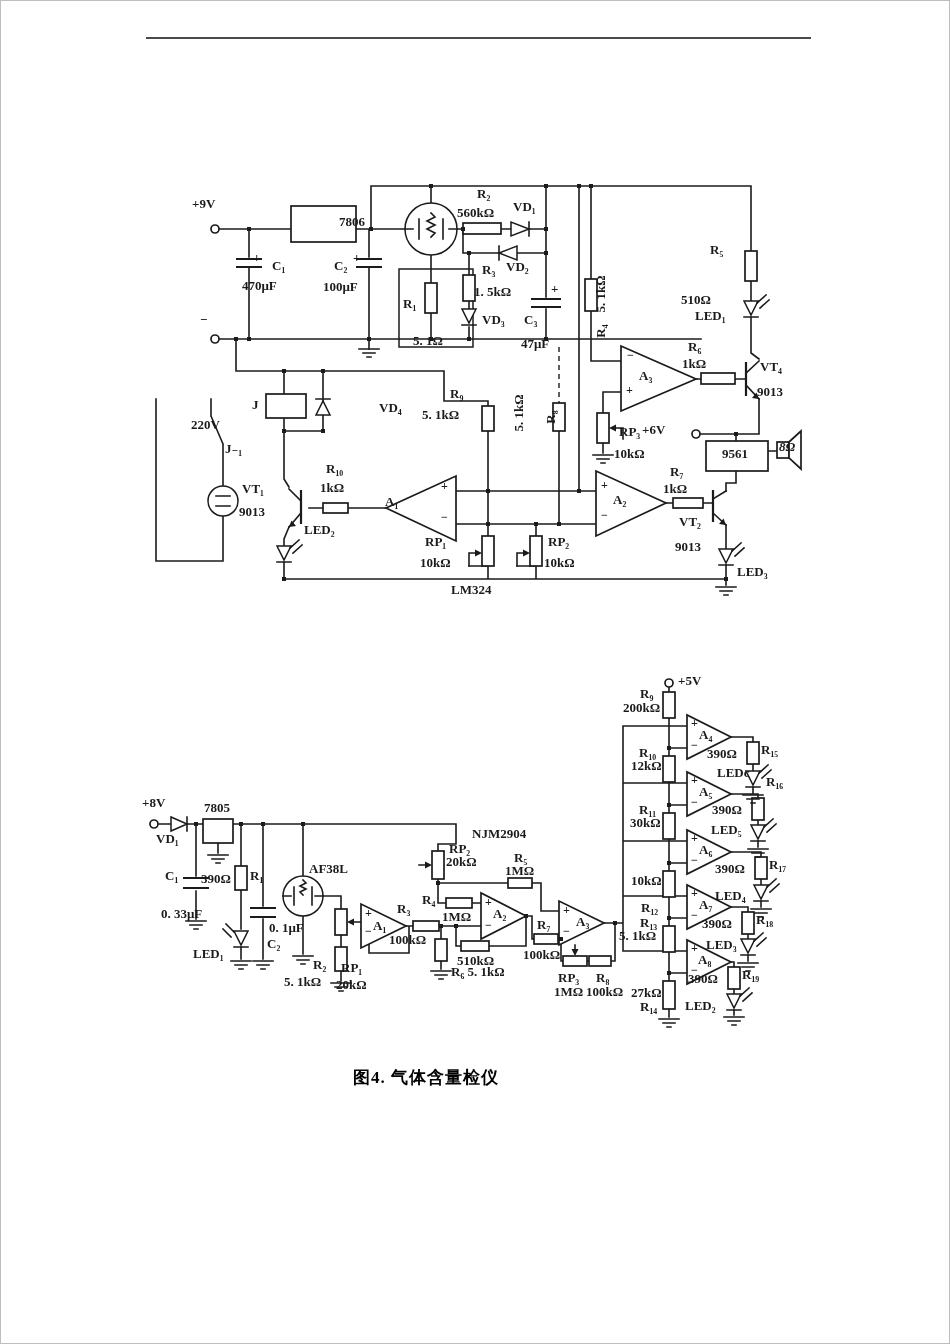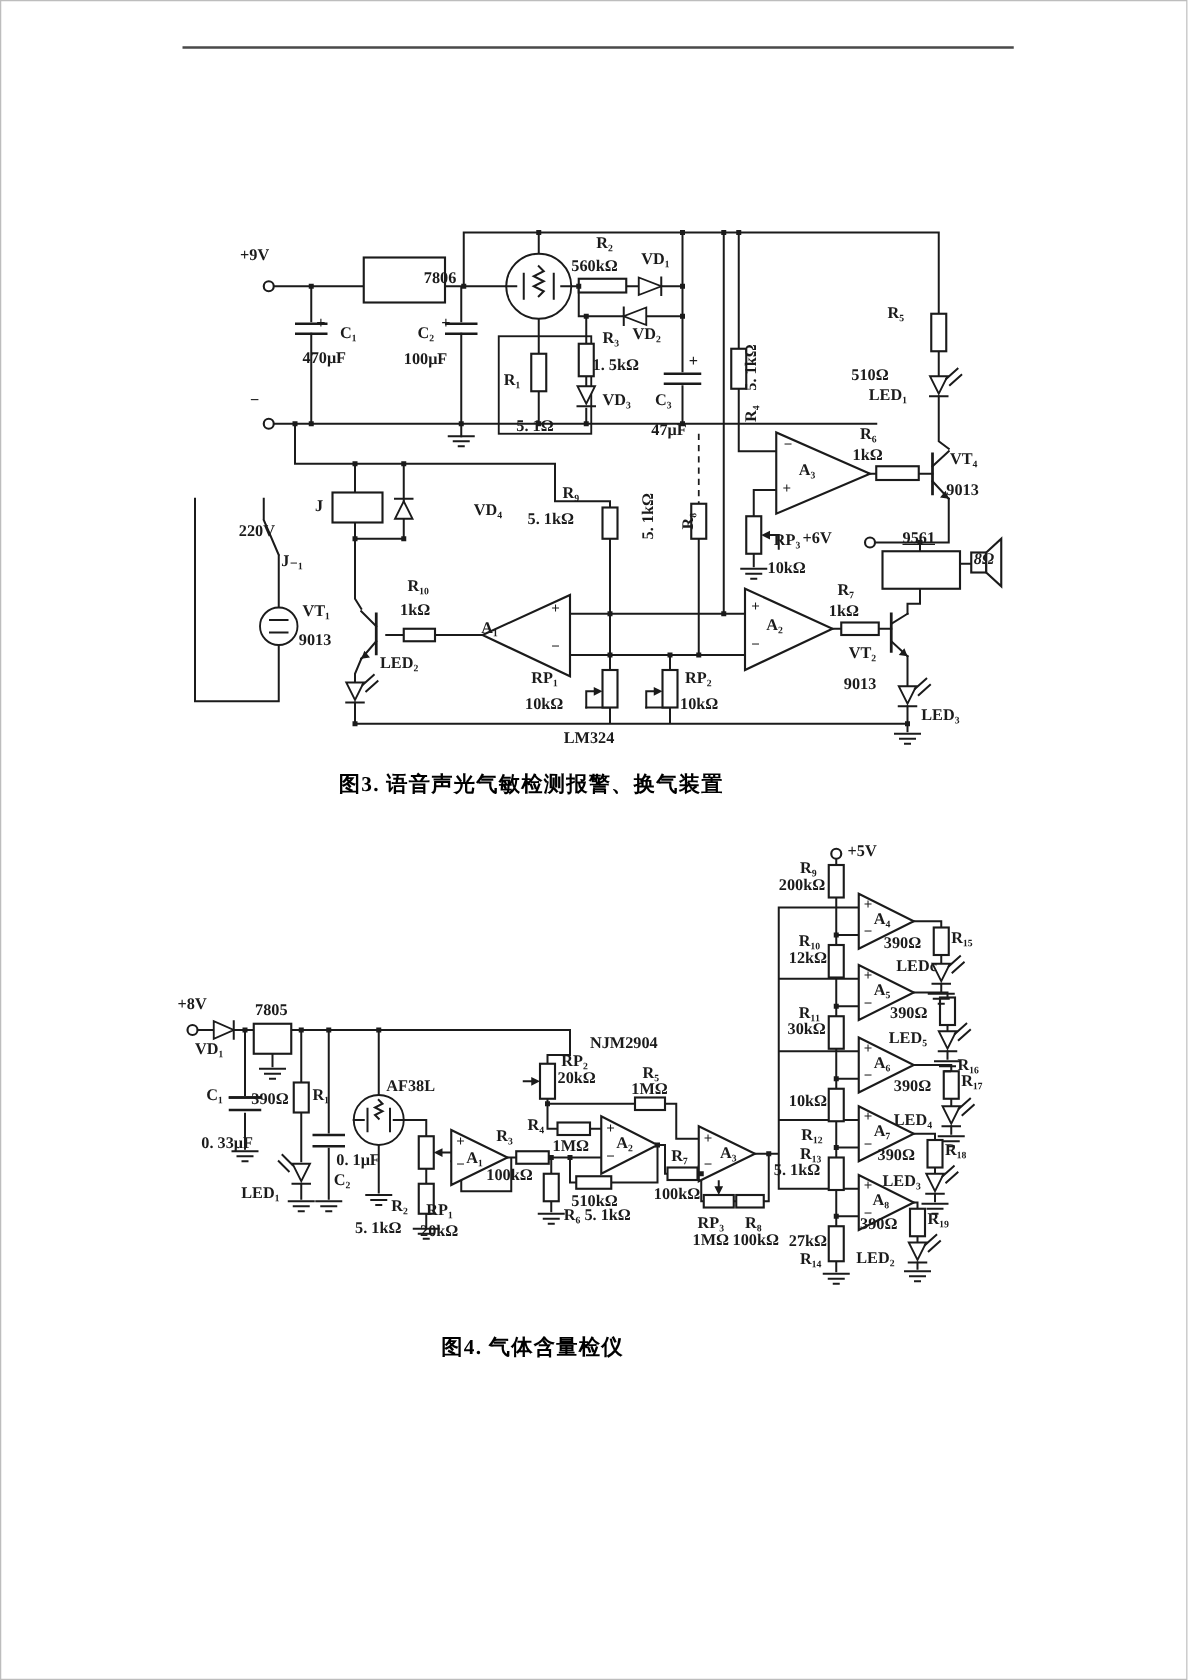--- a/index.html
+++ b/index.html
@@ -283,21 +283,21 @@
       <span class="lbl" style="left: 680px; top: 261px; margin-top: 31px;">510Ω</span>
       <span class="lbl" style="left: 694px; top: 308px;">LED₁</span>
       <span class="lbl s" style="left: 626px; top: 348px;">−</span>
       <span class="lbl" style="left: 638px; top: 368px;">A₃</span>
       <span class="lbl s" style="left: 625px; top: 383px;">+</span>
       <span class="lbl" style="left: 687px; top: 339px;">R₆</span>
       <span class="lbl" style="left: 681px; top: 356px;">1kΩ</span>
       <span class="lbl" style="left: 759px; top: 359px;">VT₄</span>
       <span class="lbl" style="left: 756px; top: 384px;">9013</span>
       <span class="lbl" style="left: 641px; top: 422px;">+6V</span>
-      <span class="lbl" style="left: 721px; top: 422px; text-decoration: underline;">9561</span>
+      <span class="lbl" style="left: 721px; top: 446px;">9561</span>
       <span class="lbl" style="left: 778px; top: 439px; font-style: italic;">8Ω</span>
       <span class="lbl" style="left: 618px; top: 424px;">RP₃</span>
       <span class="lbl" style="left: 613px; top: 446px;">10kΩ</span>
       <span class="lbl" style="left: 449px; top: 386px;">R₉</span>
       <span class="lbl" style="left: 421px; top: 407px;">5. 1kΩ</span>
       <span class="lbl rot" style="left: 517px; top: 412px;">5. 1kΩ</span>
       <span class="lbl rot" style="left: 549px; top: 416px;">R₈</span>
       <span class="lbl s" style="left: 600px; top: 478px;">+</span>
       <span class="lbl" style="left: 612px; top: 492px;">A₂</span>
       <span class="lbl s" style="left: 600px; top: 508px;">−</span>
@@ -391,28 +391,27 @@
       <span class="lbl s" style="left: 690px; top: 886px;">+</span>
       <span class="lbl" style="left: 698px; top: 897px;">A₇</span>
       <span class="lbl s" style="left: 690px; top: 908px;">−</span>
       <span class="lbl s" style="left: 690px; top: 941px;">+</span>
       <span class="lbl" style="left: 697px; top: 952px;">A₈</span>
       <span class="lbl s" style="left: 690px; top: 963px;">−</span>
       <span class="lbl" style="left: 706px; top: 746px;">390Ω</span>
       <span class="lbl" style="left: 760px; top: 742px;">R₁₅</span>
       <span class="lbl" style="left: 716px; top: 765px;">LEDc</span>
       <span class="lbl" style="left: 711px; top: 802px;">390Ω</span>
-      <span class="lbl" style="left: 765px; top: 844px;">R₁₆</span>
+      <span class="lbl" style="left: 765px; top: 774px;">R₁₆</span>
       <span class="lbl" style="left: 710px; top: 822px;">LED₅</span>
       <span class="lbl" style="left: 714px; top: 861px;">390Ω</span>
       <span class="lbl" style="left: 768px; top: 857px;">R₁₇</span>
       <span class="lbl" style="left: 714px; top: 888px;">LED₄</span>
       <span class="lbl" style="left: 701px; top: 916px;">390Ω</span>
       <span class="lbl" style="left: 755px; top: 912px;">R₁₈</span>
       <span class="lbl" style="left: 705px; top: 937px;">LED₃</span>
       <span class="lbl" style="left: 687px; top: 971px;">390Ω</span>
       <span class="lbl" style="left: 741px; top: 967px;">R₁₉</span>
       <span class="lbl" style="left: 684px; top: 998px;">LED₂</span>
     </div>
 
-  <div class="caption" style="left:270px;top:615px">图3. 语音声光气敏检测报警、换气装置</div>
   <div class="caption" style="left:352px;top:1065px">图4. 气体含量检仪</div>
 </div>
 
 </body></html>

